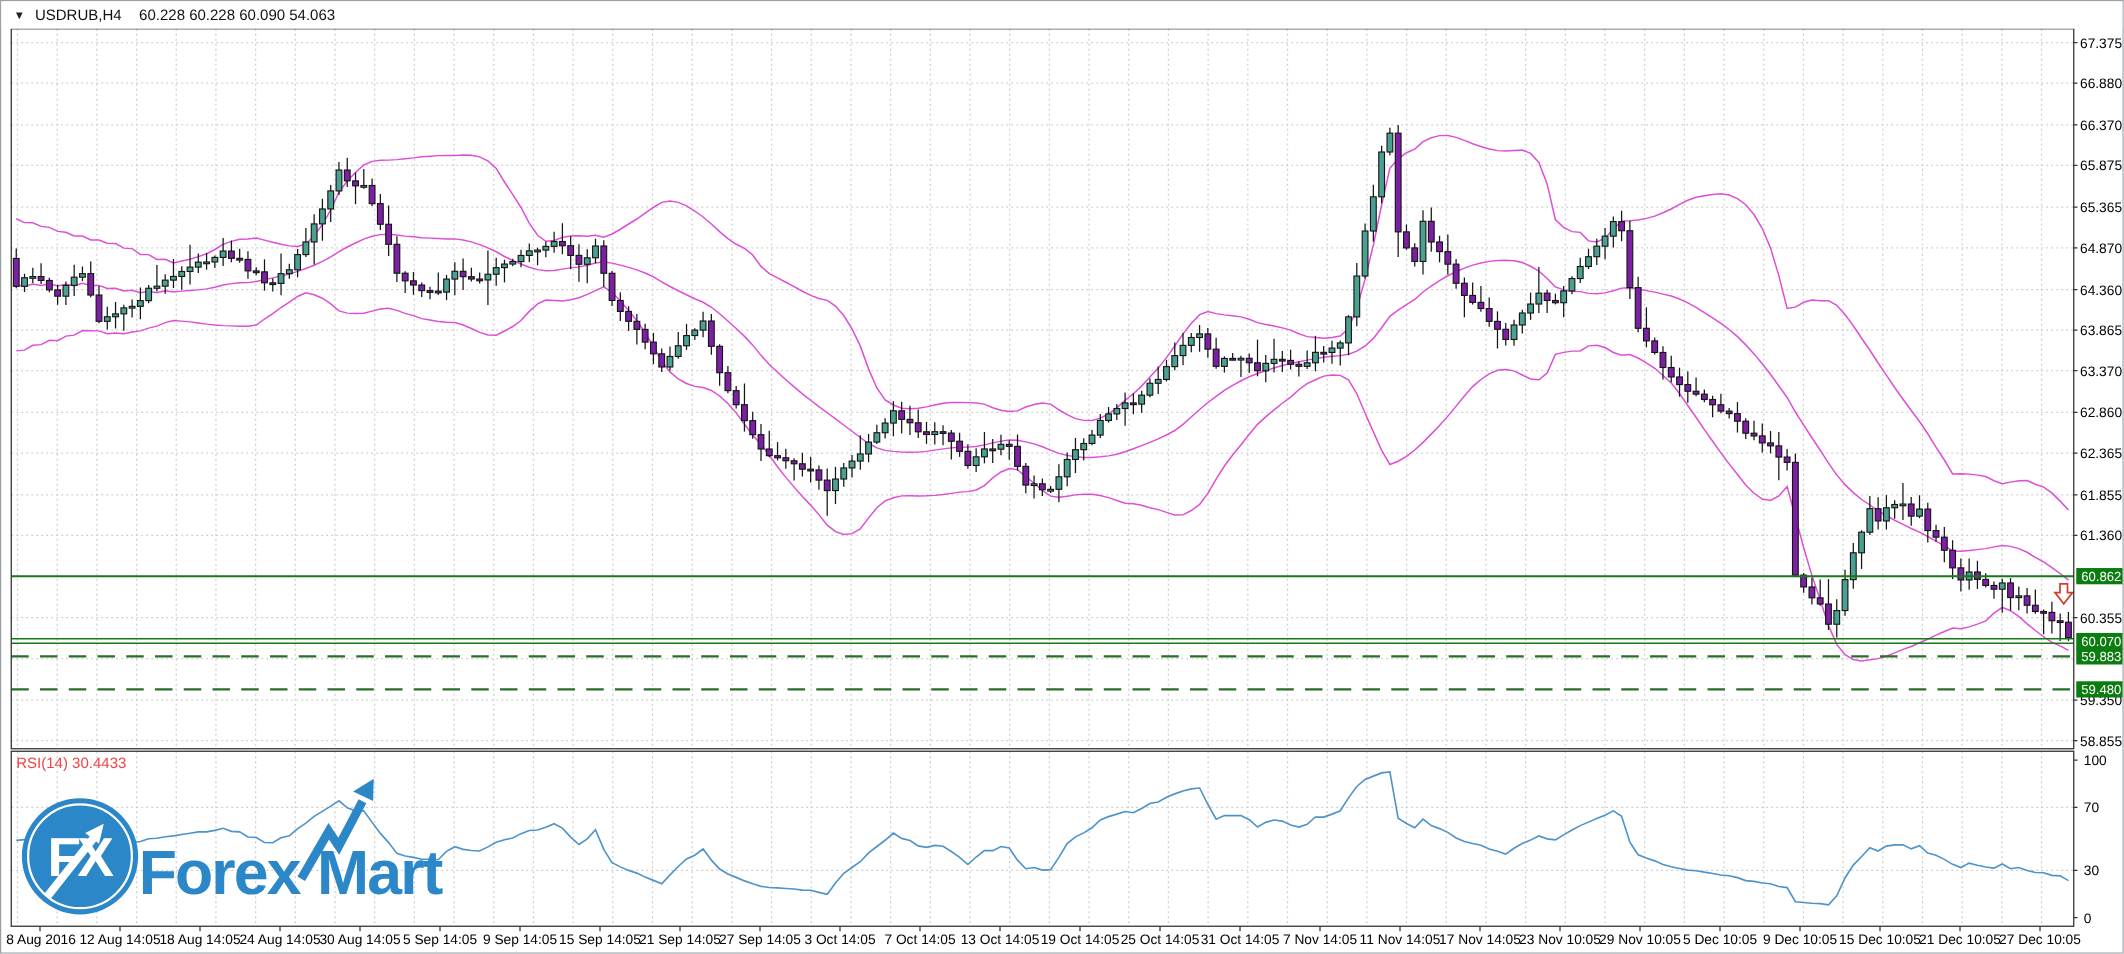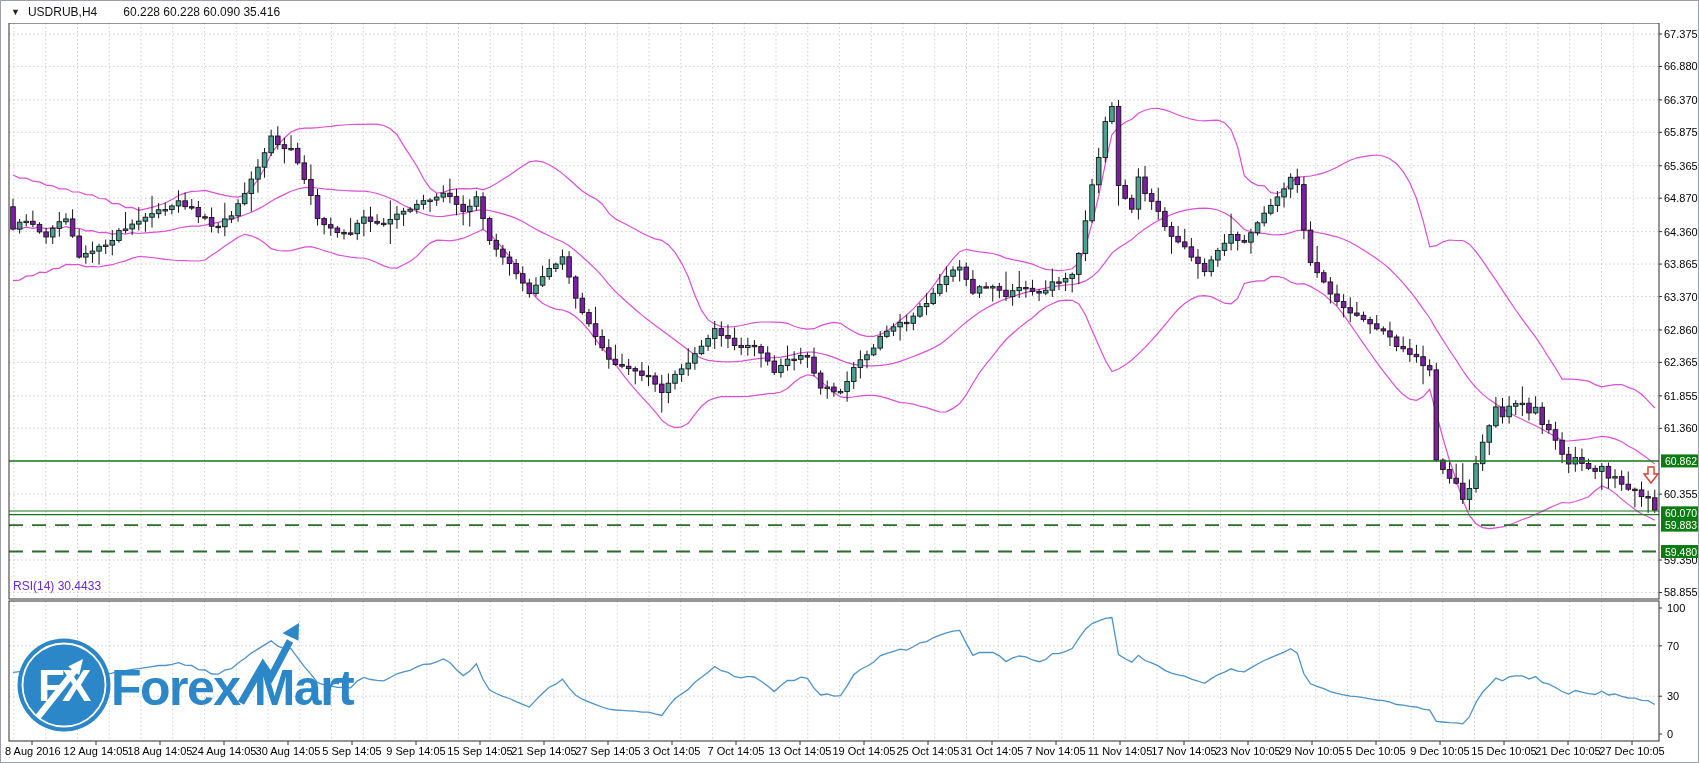--- a/index.html
+++ b/index.html
@@ -6,41 +6,41 @@
   .screen{
     position:relative;width:1699px;height:763px;background:#ffffff;
     border:1px solid #9aa0a6;box-sizing:border-box;overflow:hidden;
     font-family:"Liberation Sans",sans-serif;
   }
   .titlebar{
     position:absolute;top:0;left:0;width:100%;height:22px;background:#fff;
     display:flex;align-items:center;font-size:12px;color:#111;z-index:3;
   }
   .titlebar .tri{font-size:9px;color:#222;margin:0 8px 0 10px;cursor:pointer;}
-  .titlebar .sym{margin-right:26px;}
+  .titlebar .sym{margin-right:14px;}
   #chart-svg{position:absolute;left:0;top:0;z-index:1;}
-  .rsi-label{position:absolute;left:12px;top:578px;font-size:12px;color:#6d28d9;z-index:2;}
+  .rsi-label{position:absolute;left:12px;top:602px;font-size:12px;color:#ef4444;z-index:2;}
   .logo{position:absolute;left:0;top:600px;width:420px;height:160px;z-index:4;pointer-events:none;text-decoration:underline;}
   .logo .brand{
     position:absolute;left:110px;top:658px;transform:translateY(-600px);
     font-size:50px;font-weight:bold;letter-spacing:-1.5px;color:#2b87c8;white-space:nowrap;
   }
   .logo .brand .p1{margin-right:14px;}
   .logo svg{position:absolute;}
   svg text{font-family:"Liberation Sans",sans-serif;}
 </style>
 </head>
 <body>
 
 <div class="screen">
 
   <div class="titlebar">
     <span class="tri">▼</span>
     <span class="sym">USDRUB,H4</span>
-    <span class="quotes">60.228 60.228 60.090 35.416</span>
+    <span class="quotes">60.228 60.228 60.090 54.063</span>
   </div>
 
   <svg id="chart-svg" width="1699" height="763">
       <g>
         <line x1="13" y1="22" x2="13" y2="598" stroke="#cfcfcf" stroke-width="1" stroke-dasharray="1.5,2.5"></line>
         <line x1="13" y1="600" x2="13" y2="740" stroke="#cfcfcf" stroke-width="1" stroke-dasharray="1.5,2.5"></line>
         <line x1="44.75" y1="22" x2="44.75" y2="598" stroke="#cfcfcf" stroke-width="1" stroke-dasharray="1.5,2.5"></line>
         <line x1="44.75" y1="600" x2="44.75" y2="740" stroke="#cfcfcf" stroke-width="1" stroke-dasharray="1.5,2.5"></line>
         <line x1="76.5" y1="22" x2="76.5" y2="598" stroke="#cfcfcf" stroke-width="1" stroke-dasharray="1.5,2.5"></line>
         <line x1="76.5" y1="600" x2="76.5" y2="740" stroke="#cfcfcf" stroke-width="1" stroke-dasharray="1.5,2.5"></line>
@@ -794,21 +794,21 @@
   <div class="rsi-label">RSI(14) 30.4433</div>
 
   <div class="logo">
     <svg width="100" height="100" style="left:13px;top:34px;">
       <circle cx="50" cy="50" r="46.5" fill="#2b87c8"></circle>
       <circle cx="50" cy="50" r="41.5" fill="none" stroke="#ffffff" stroke-width="1.8"></circle>
       <text x="24" y="66" fill="#ffffff" font-size="44" font-weight="bold" letter-spacing="-3" id="logo-monogram">FX</text>
       <polyline points="24,82 62,34" stroke="#ffffff" stroke-width="6.5" fill="none"></polyline>
       <polygon points="69,24 65.2,40 54.2,31.4" fill="#ffffff"></polygon>
     </svg>
-    <div class="brand" style="transform:none;top:58px;text-align:right;">
+    <div class="brand" style="transform:none;top:68px;text-align:right;">
       <span class="p1">Forex</span><span class="p2">Mart</span>
     </div>
     <svg width="80" height="100" style="left:232px;top:18px;">
       <polyline points="8,84 30,46 38,58 57,22" stroke="#2b87c8" stroke-width="7" fill="none"></polyline>
       <polygon points="66,4 65.5,21.8 49.5,14.2" fill="#2b87c8"></polygon>
     </svg>
   </div>
 
 </div>
 

